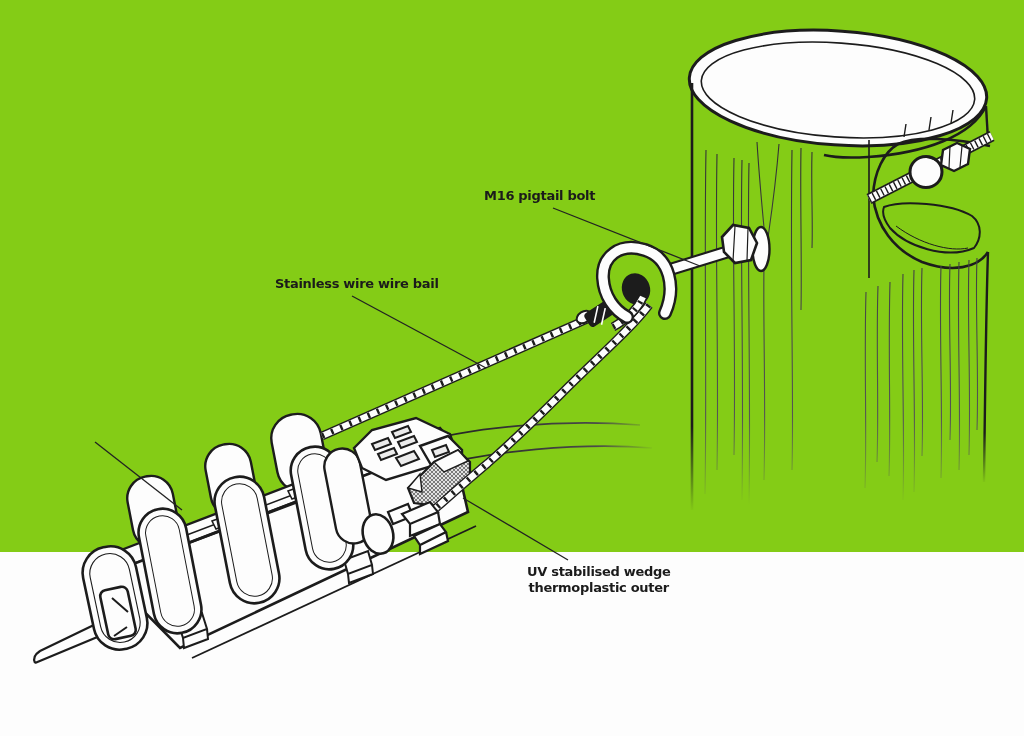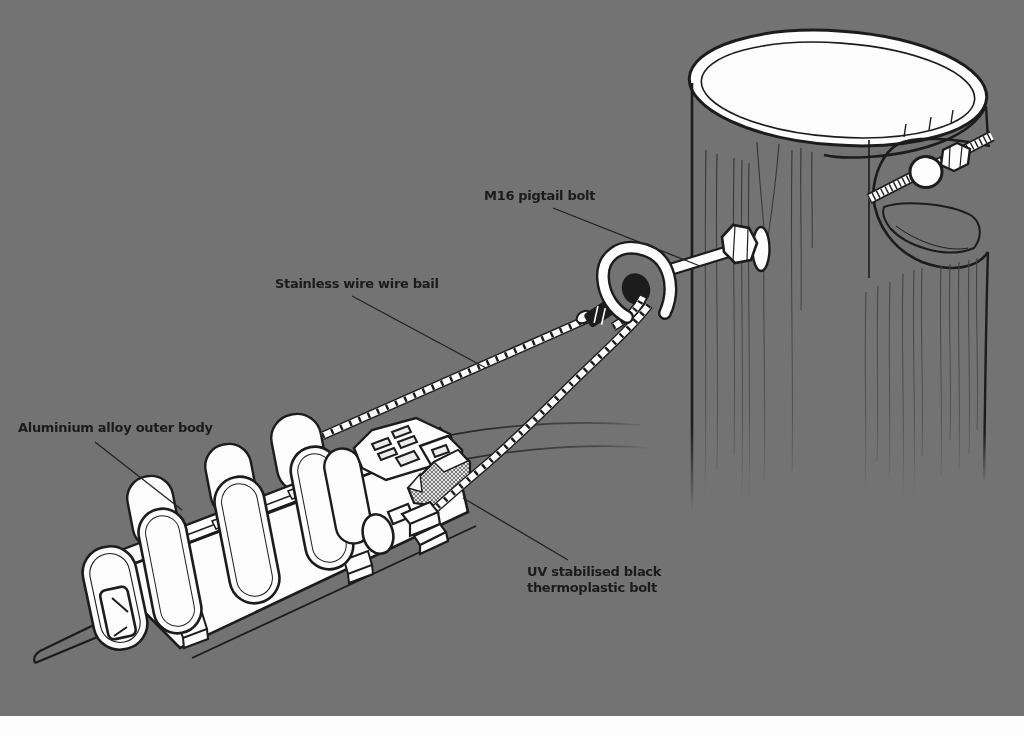--- a/index.html
+++ b/index.html
@@ -1,16 +1,16 @@
 <!DOCTYPE html>
 <html><head>
 <meta charset="utf-8">
 <style>
   html,body{margin:0;padding:0;width:1024px;height:736px;background:#fdfdfd;overflow:hidden;}
-  .stage{position:relative;width:1024px;height:716px;background:#737373;}
+  .stage{position:relative;width:1024px;height:552px;background:#84cc16;text-align:center;}
   .stage svg{position:absolute;left:0;top:0;}
   .label{
     position:absolute;
     font-family:"DejaVu Sans","Liberation Sans",sans-serif;
     font-size:13px;font-weight:700;color:#1b1b1b;
     letter-spacing:-0.3px;line-height:16px;white-space:nowrap;
   }
 </style>
 </head>
 <body>
@@ -226,20 +226,19 @@
     <path d="M352,296 L486,368"></path>
     <path d="M95,442 L182,510"></path>
     <path d="M568,560 L463,498"></path>
   </g>
 </svg>
 
 <div class="label" style="left:484px;top:188px">M16 pigtail bolt</div>
 
 <div class="label" style="left:275px;top:276px">Stainless wire wire bail</div>
 
-<div class="label" style="left:18px;top:420px">Aluminium alloy outer body</div>
 
 <div class="label" style="left:527px;top:564px">
-  <div>UV stabilised black</div>
-  <div>thermoplastic bolt</div>
+  <div>UV stabilised wedge</div>
+  <div>thermoplastic outer</div>
 </div>
 
 </div>
 
 </body></html>

